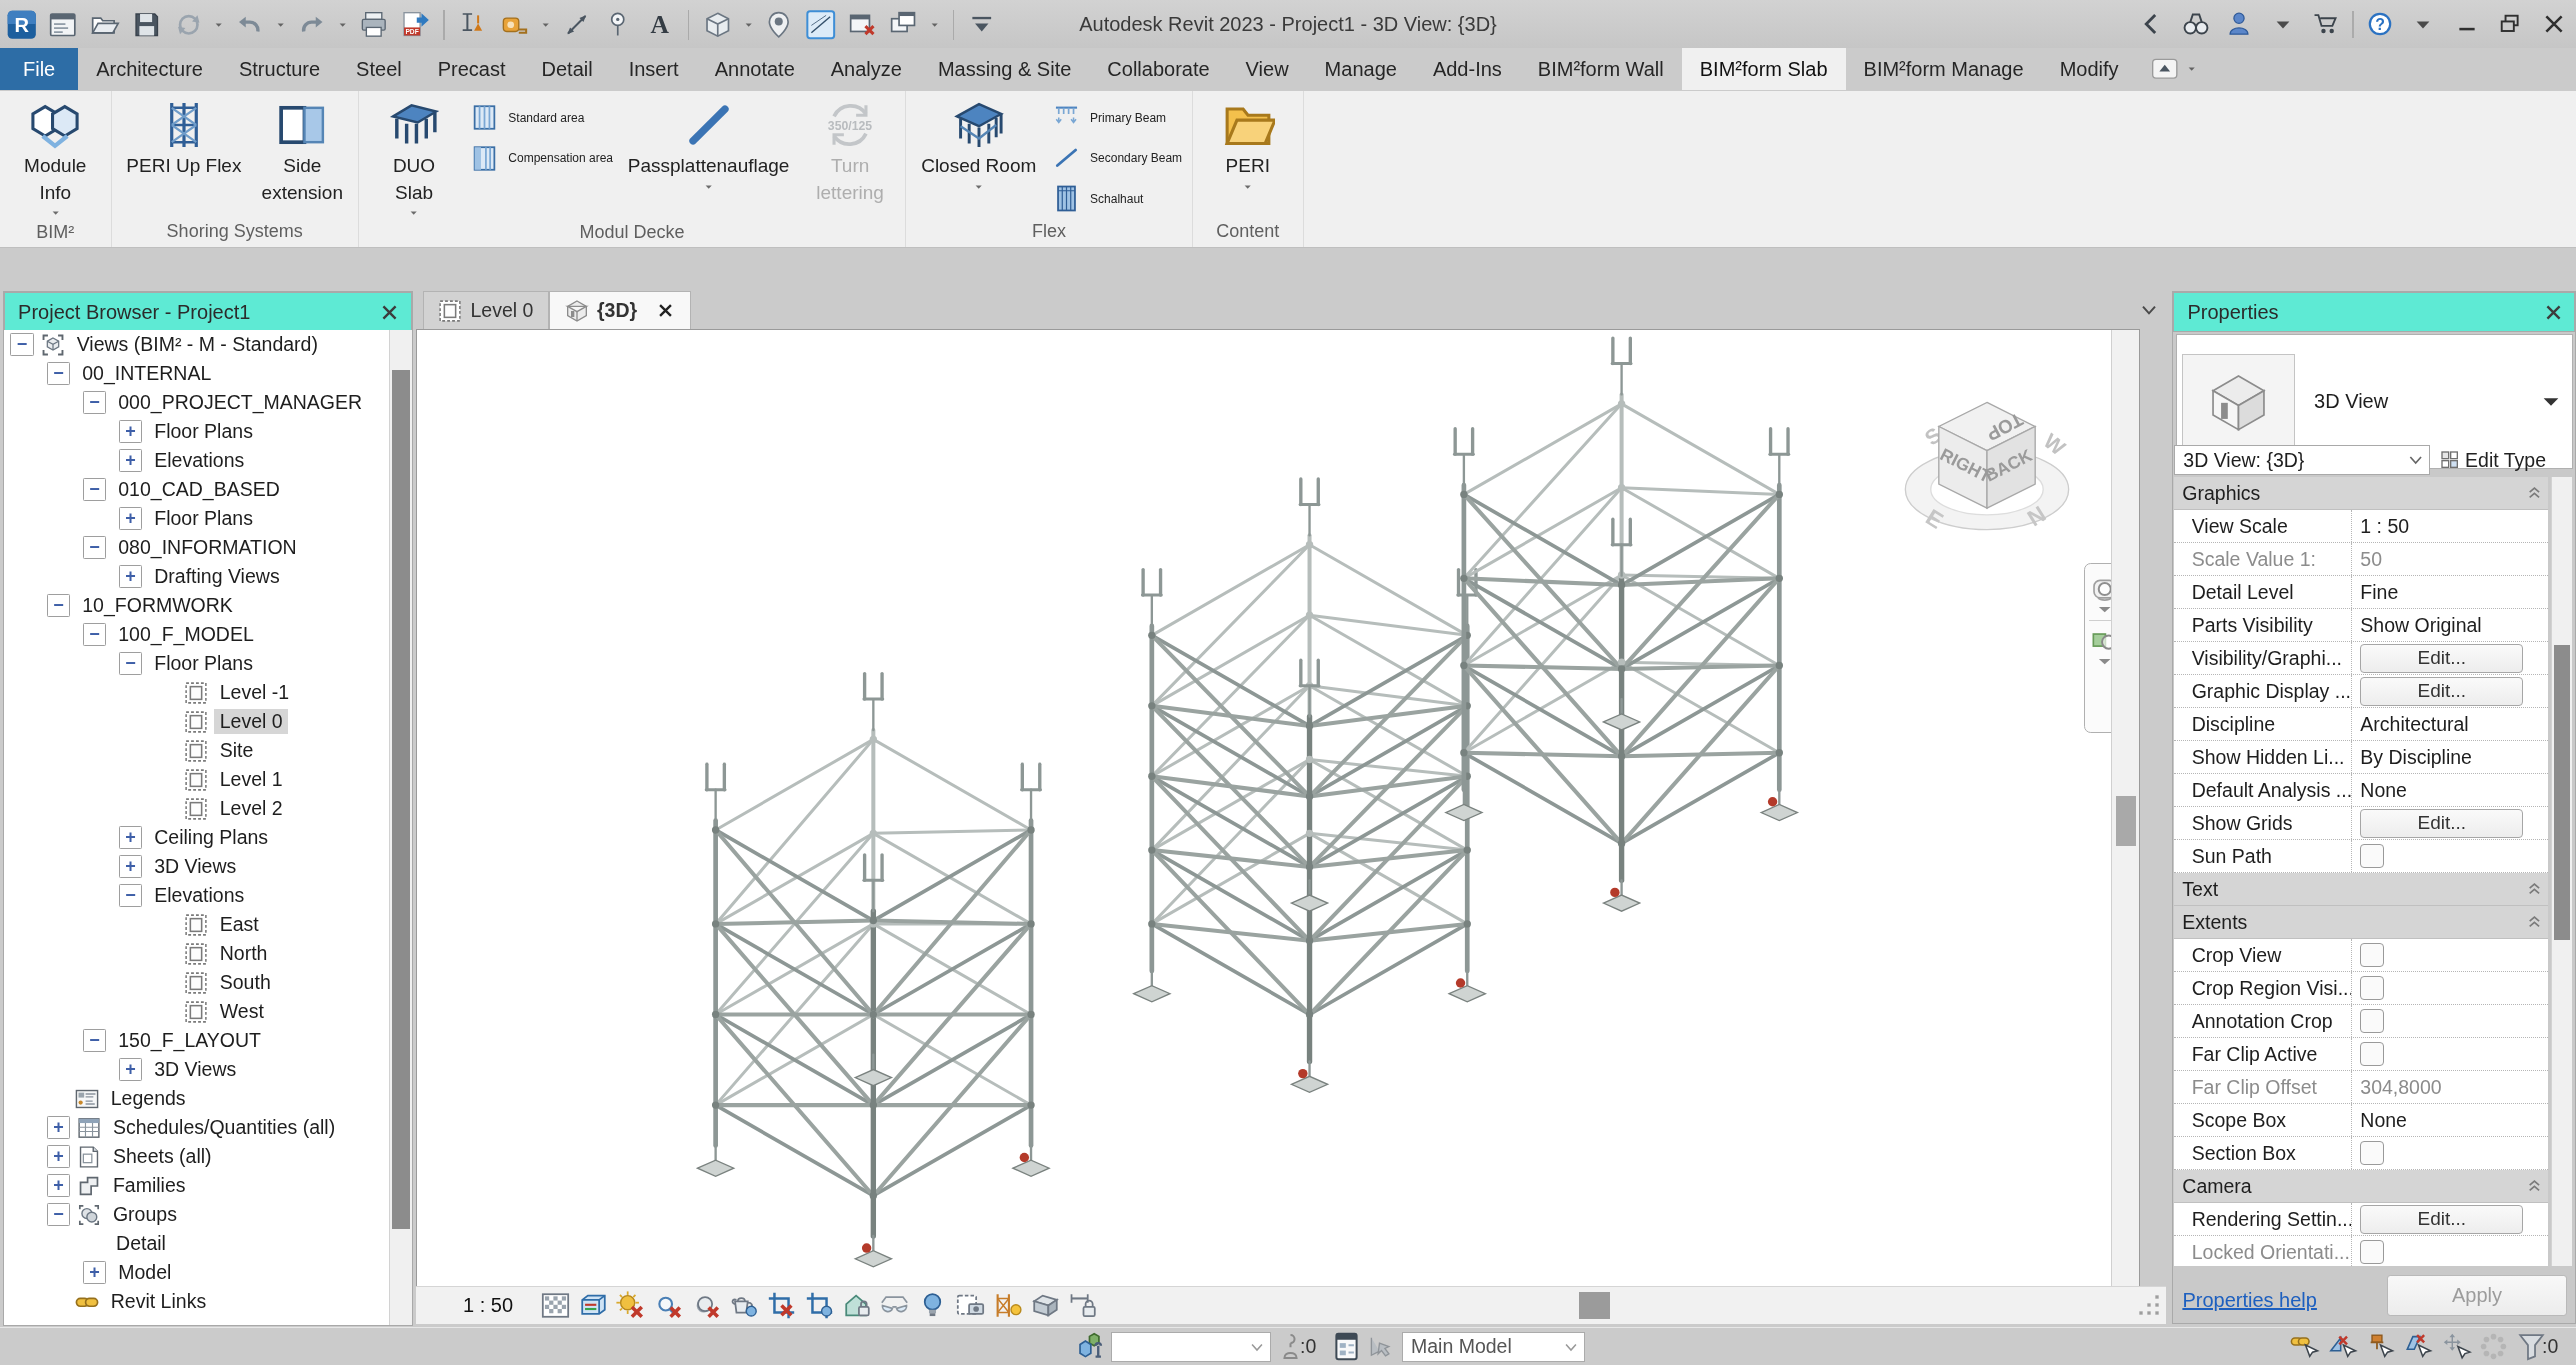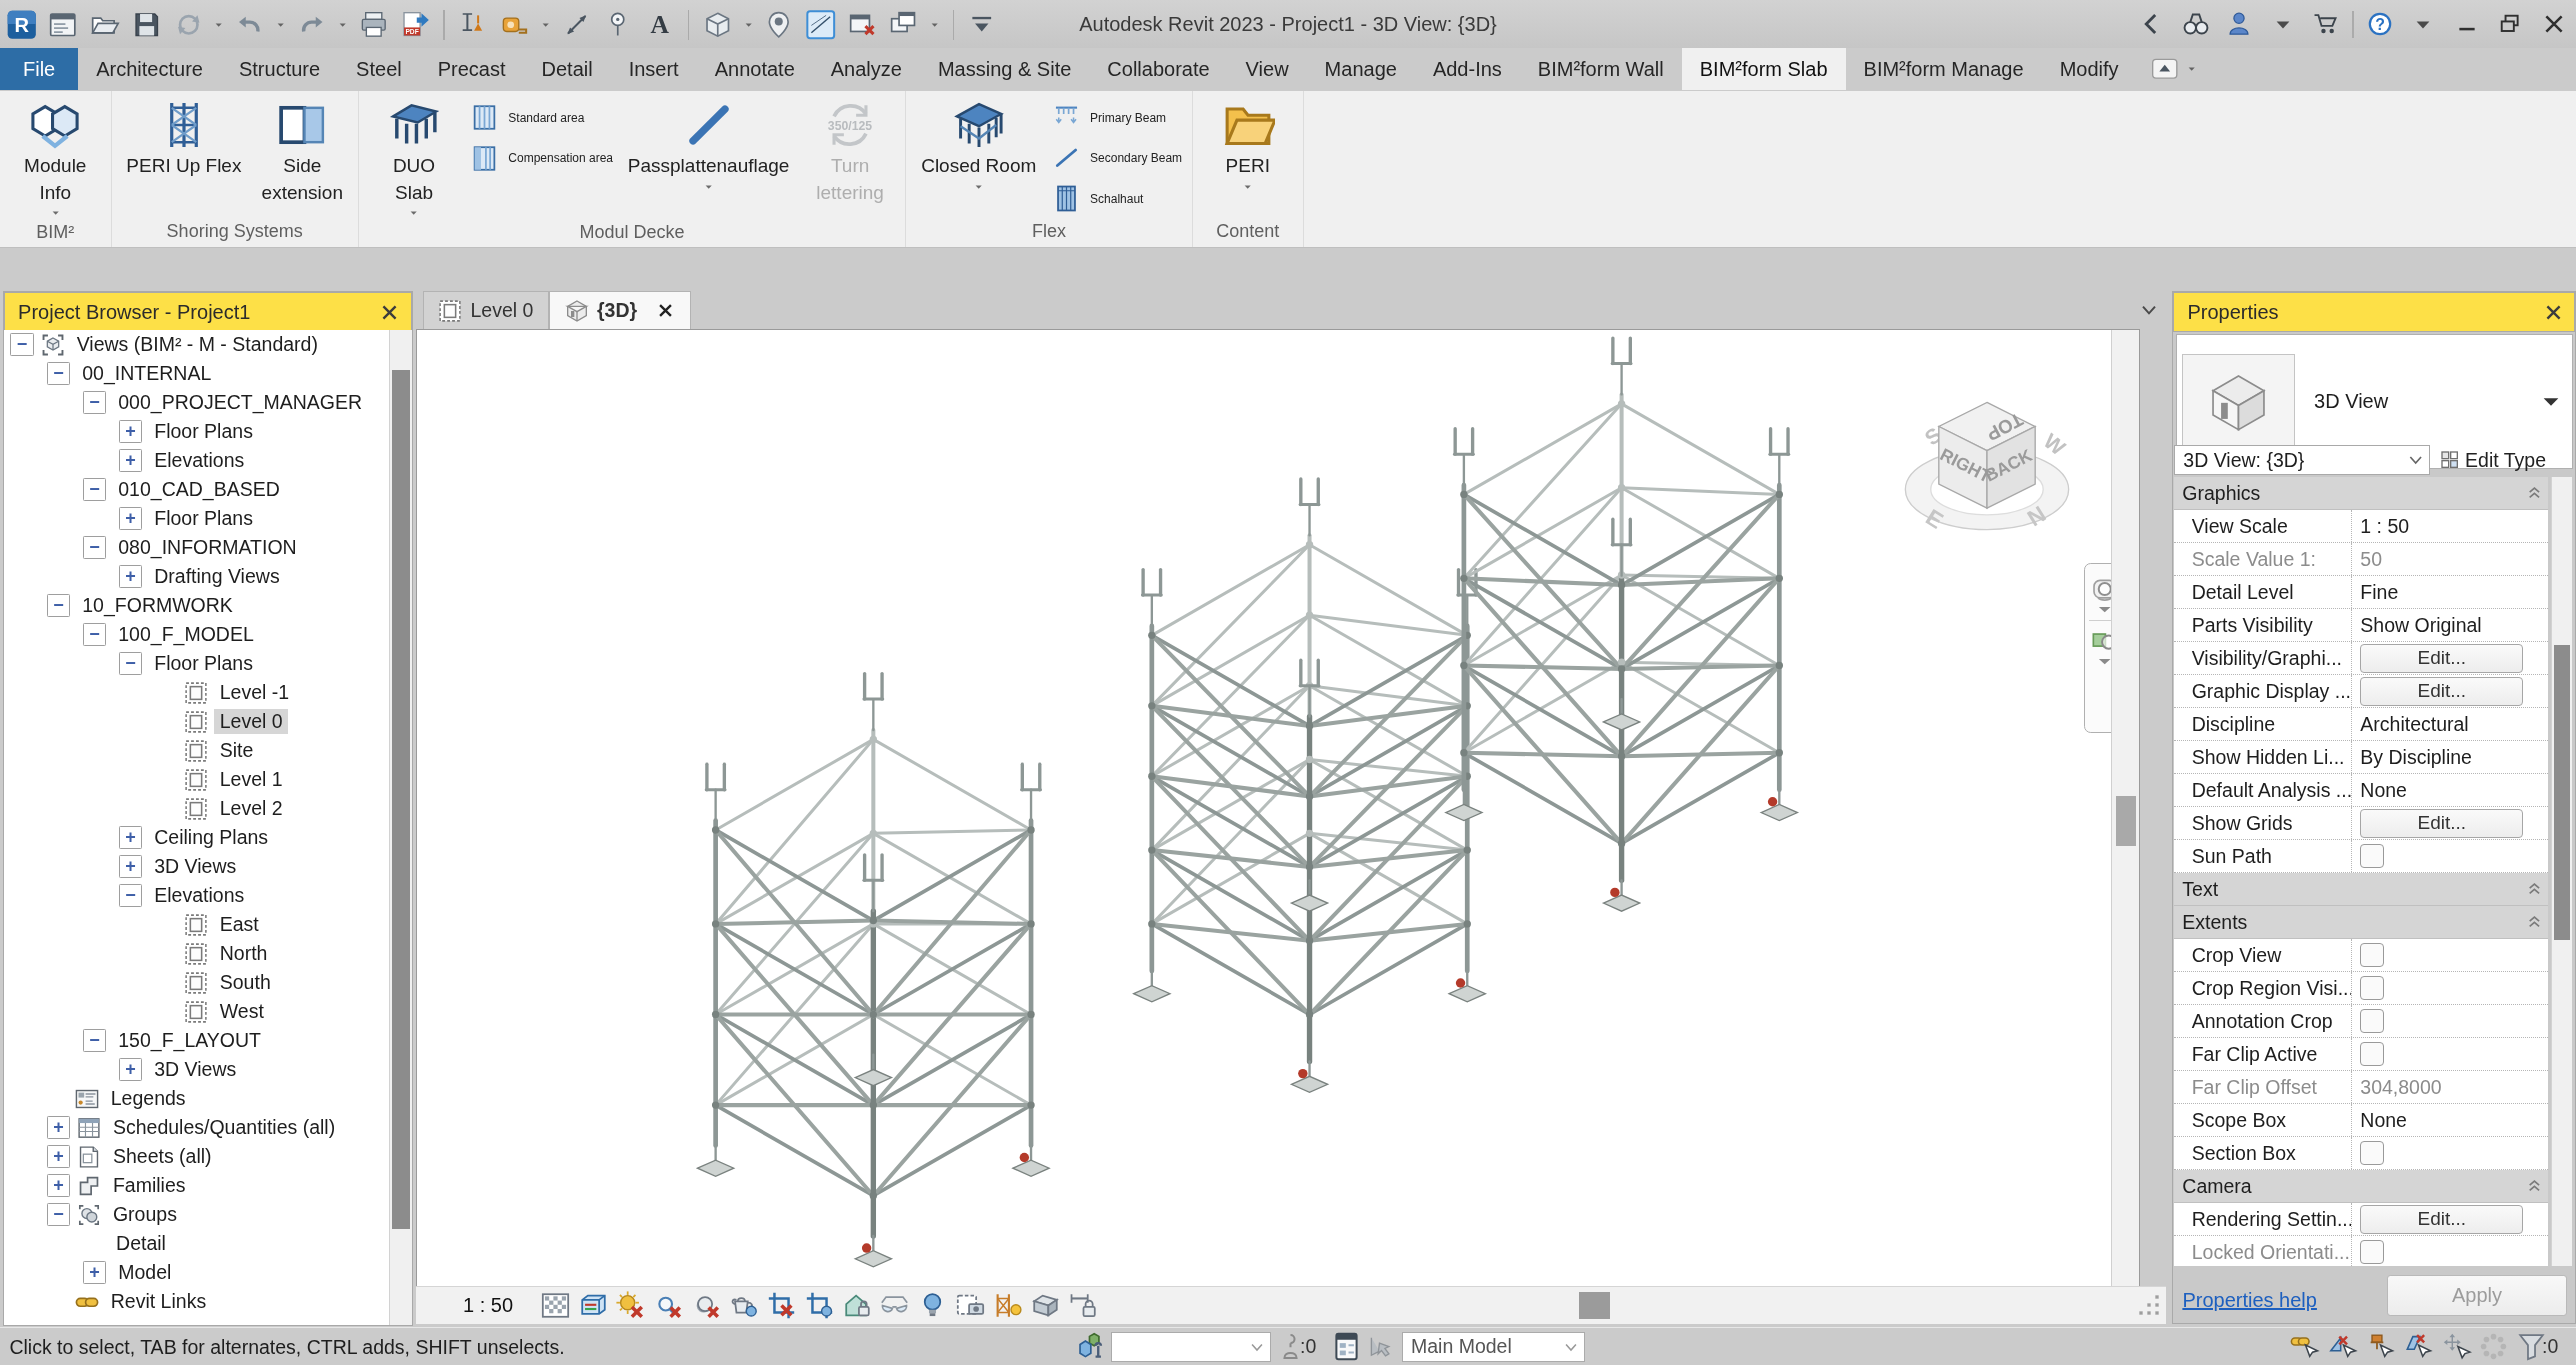--- a/index.html
+++ b/index.html
@@ -35,21 +35,21 @@
   .rbig .bicon svg{width:54px;height:54px;}
   .rbig .blab{font-size:19px;color:#222;text-align:center;line-height:24px;margin-top:2.7px;white-space:nowrap;}
   .rbig.disabled .blab{color:#aeaeae;}
   .rbig .bcar{margin-top:1.3px;}
   .rstack{display:flex;flex-direction:column;justify-content:flex-start;gap:5.4px;padding-top:4px;}
   .rsmall{display:flex;align-items:center;gap:8px;height:35px;}
   .rsmall .sicon{width:31px;height:31px;}
   .rsmall .sicon svg{width:31px;height:31px;}
   .rsmall .slab{font-size:12px;color:#222;white-space:nowrap;}
   
-  .panel-title{height:38px;line-height:38px;background:#fde047;border:0.7px solid #a9a9a9;font-size:20px;color:#2b2b2b;padding-left:13.4px;position:relative;}
+  .panel-title{height:38px;line-height:38px;background:#5eead4;border:0.7px solid #a9a9a9;font-size:20px;color:#2b2b2b;padding-left:13.4px;position:relative;}
   .pclose{position:absolute;right:9.4px;top:8px;width:23px;height:23px;}
   #pbrowser{left:2.7px;top:291px;width:408px;height:1033px;background:#fff;border:0.7px solid #a9a9a9;}
   #ptree{position:absolute;left:0;top:38px;right:21.5px;bottom:0;overflow:hidden;background:#fff;}
   .trow{height:29px;display:flex;align-items:center;font-size:19.5px;white-space:nowrap;}
   .texp{width:21.5px;height:21.5px;border:1.3px solid #9e9e9e;background:#fff;border-radius:1.3px;display:flex;align-items:center;justify-content:center;
         font-size:18px;line-height:17.4px;color:#3e5fa8;flex:0 0 21.5px;margin-right:6.7px;font-weight:bold;}
   .tspace{width:28px;flex:0 0 28px;}
   .ticon{width:24px;height:24px;flex:0 0 24px;margin-right:6.7px;}
   .ticon svg{width:24px;height:24px;}
   .tlab{padding:0.7px 5.4px;}
@@ -1507,21 +1507,20 @@
         </div>
       </div>
     <div id="pr-scroll">
         <div id="pr-thumb"></div>
       </div>
     <a id="props-help">Properties help</a>
     <div id="apply">Apply</div>
   </div>
 
   <div id="statusbar" class="abs">
-    <span id="hint">Click to select, TAB for alternates, CTRL adds, SHIFT unselects.</span>
     <span class="sic" style="left:1076px">
       <svg viewBox="0 0 46 46">
         <path d="M20 8 l7 -4 7 4 v10 l-7 4 -7 -4 Z" fill="#7fb069" stroke="#3f6b2e" stroke-width="2.5"></path>
         <path d="M6 20 l8 -5 8 5 v13 l-8 5 -8 -5 Z" fill="#7fb3e0" stroke="#2d5f93" stroke-width="2.5"></path>
         <path d="M33 22 v16 m-4 -16 a4 4 0 1 1 8 0 m-8 16 h8" stroke="#4a5d78" stroke-width="3.5" fill="none"></path>
       </svg>
     </span>
     <div class="scombo" style="left:1111px;width:160px">
       <span></span>
       <svg class="chev" viewBox="0 0 26 26">

